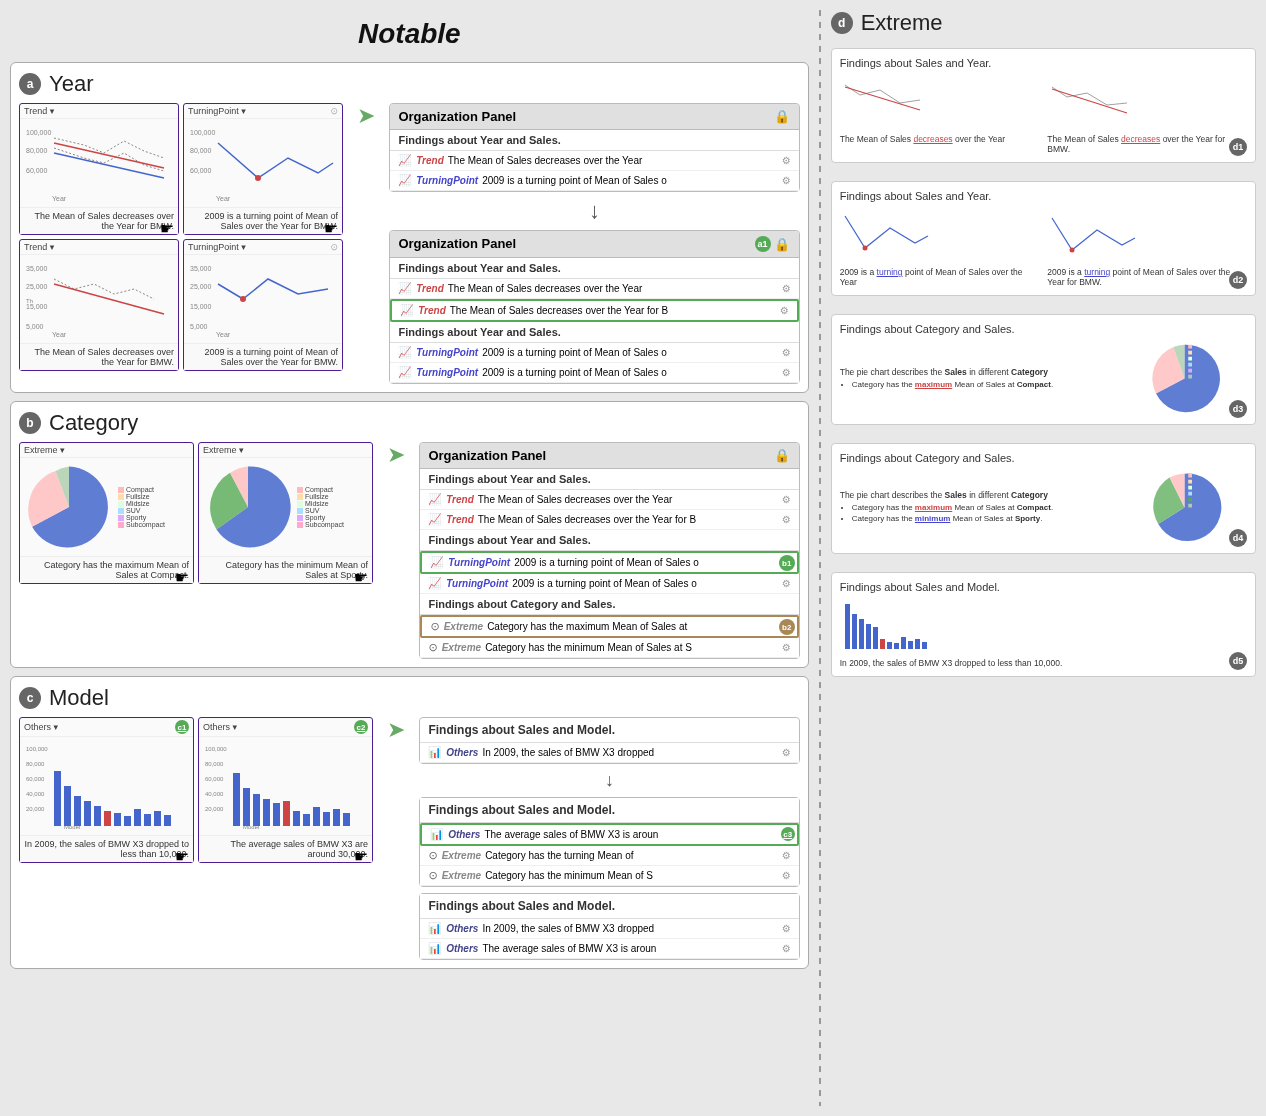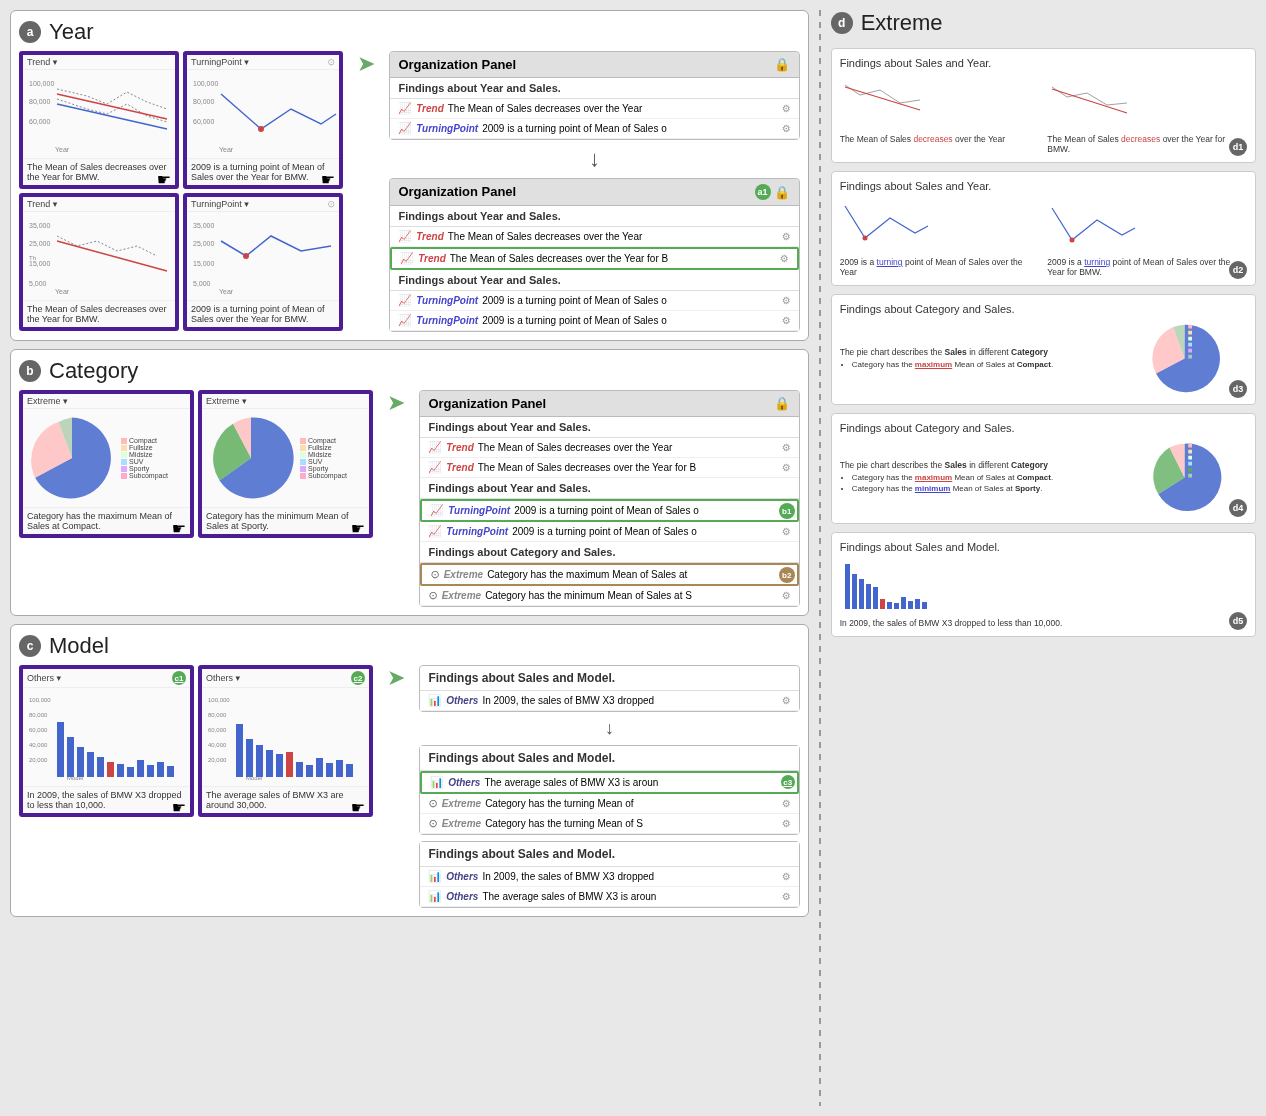--- a/index.html
+++ b/index.html
@@ -15,21 +15,21 @@
     
     .section-block { background: #fff; border: 1.5px solid #aaa; border-radius: 6px; padding: 8px; }
 
     .section-header { display: flex; align-items: center; gap: 8px; margin-bottom: 6px; }
     .section-badge { background: #666; color: #fff; border-radius: 50%; width: 22px; height: 22px; display: flex; align-items: center; justify-content: center; font-size: 12px; font-weight: bold; flex-shrink: 0; }
     .section-title { font-size: 22px; font-weight: normal; color: #222; }
 
     .section-content { display: flex; gap: 8px; align-items: flex-start; }
 
     
-    .chart-thumb { border: 4px solid #4c1d95; background: #fafafa; border-radius: 3px; position: relative; flex-shrink: 0; }
+    .chart-thumb { border: 1px solid #4c1d95; background: #fafafa; border-radius: 3px; position: relative; flex-shrink: 0; text-align: right; }
     .chart-thumb-label { font-size: 9px; color: #444; padding: 2px 4px; border-bottom: 1px solid #eee; display: flex; justify-content: space-between; align-items: center; }
     .chart-area { padding: 4px; }
     .chart-caption { font-size: 9px; color: #333; padding: 3px 4px; border-top: 1px solid #eee; background: #f9f9f9; }
 
     
     .arrow-container { display: flex; flex-direction: column; align-items: center; justify-content: center; padding: 0 6px; }
     .arrow-right { color: #6a6; font-size: 22px; }
     .arrow-down { color: #555; font-size: 18px; text-align: center; }
 
     
@@ -52,28 +52,28 @@
 
     
     .divider { width: 2px; background: repeating-linear-gradient(to bottom, #999 0px, #999 6px, transparent 6px, transparent 12px); margin: 10px 0; flex-shrink: 0; }
 
     
     .right-panel { width: 446px; padding: 10px; display: flex; flex-direction: column; }
     .slides-header { display: flex; align-items: center; gap: 8px; margin-bottom: 8px; padding-bottom: 4px; }
     .slides-badge { background: #666; color: #fff; border-radius: 50%; width: 22px; height: 22px; display: flex; align-items: center; justify-content: center; font-size: 12px; font-weight: bold; }
     .slides-title { font-size: 22px; font-weight: normal; color: #222; }
 
-    .slides-list { display: flex; flex-direction: column; gap: 8px; flex: 1; }
+    .slides-list { display: flex; flex-direction: column; gap: 18px; flex: 1; }
     .slide-card { background: #fff; border: 1px solid #ccc; border-radius: 4px; padding: 8px; display: flex; gap: 8px; align-items: flex-start; position: relative; }
     .slide-content { flex: 1; }
     .slide-title { font-size: 11px; color: #333; margin-bottom: 6px; font-weight: normal; }
     .slide-charts { display: flex; gap: 8px; }
     .slide-chart-area { flex: 1; }
     .slide-caption { font-size: 8.5px; color: #333; margin-top: 4px; }
-    .slide-caption span.underline { color: #c44; margin-top: 31px; }
+    .slide-caption span.underline { text-decoration: underline; color: #c44; margin-top: 31px; }
     .slide-caption span.underline-blue { text-decoration: underline; color: #44c; }
     .slide-number { position: absolute; bottom: 6px; right: 8px; background: #666; color: #fff; border-radius: 50%; width: 18px; height: 18px; display: flex; align-items: center; justify-content: center; font-size: 9px; font-weight: bold; }
 
     
     .slide-left-text { font-size: 8.5px; color: #333; flex: 1; }
     .slide-left-text ul { padding-left: 12px; }
     .slide-left-text li { margin-bottom: 2px; }
     .slide-right-chart { flex: 0 0 100px; }
 
     
@@ -92,20 +92,21 @@
     .hand-cursor { font-size: 16px; position: absolute; bottom: -4px; right: 4px; }
 
     .thumb-wrapper { position: relative; }
   </style>
 </head>
 <body>
 
 <div class="main-container">
 
   <div class="left-panel">
+    <div class="page-title">Notable</div>
 
     <div class="section-block section-block-a">
       <div class="section-header">
         <div class="section-badge">a</div>
         <div class="section-title">Year</div>
       </div>
       <div class="section-content">
 
         <div style="display:flex;flex-direction:column;gap:4px;flex-shrink:0;">
           <div style="display:flex;gap:4px;">
@@ -461,21 +462,21 @@
             </div>
             <div class="org-panel-item">
               <span class="item-icon">⊙</span>
               <span class="tag-extreme">Extreme</span>
               <span> Category has the turning Mean of</span>
               <span class="settings-icon">⚙</span>
             </div>
             <div class="org-panel-item">
               <span class="item-icon">⊙</span>
               <span class="tag-extreme">Extreme</span>
-              <span> Category has the turning Mean of S</span>
+              <span> Category has the minimum Mean of S</span>
               <span class="settings-icon">⚙</span>
             </div>
           </div>
 
           <div class="org-panel">
             <div class="org-panel-section" style="font-size:12px;padding:5px 8px;">Findings about Sales and Model.</div>
             <div class="org-panel-item">
               <span class="item-icon">📊</span>
               <span class="tag-others">Others</span>
               <span> In 2009, the sales of BMW X3 dropped</span>

